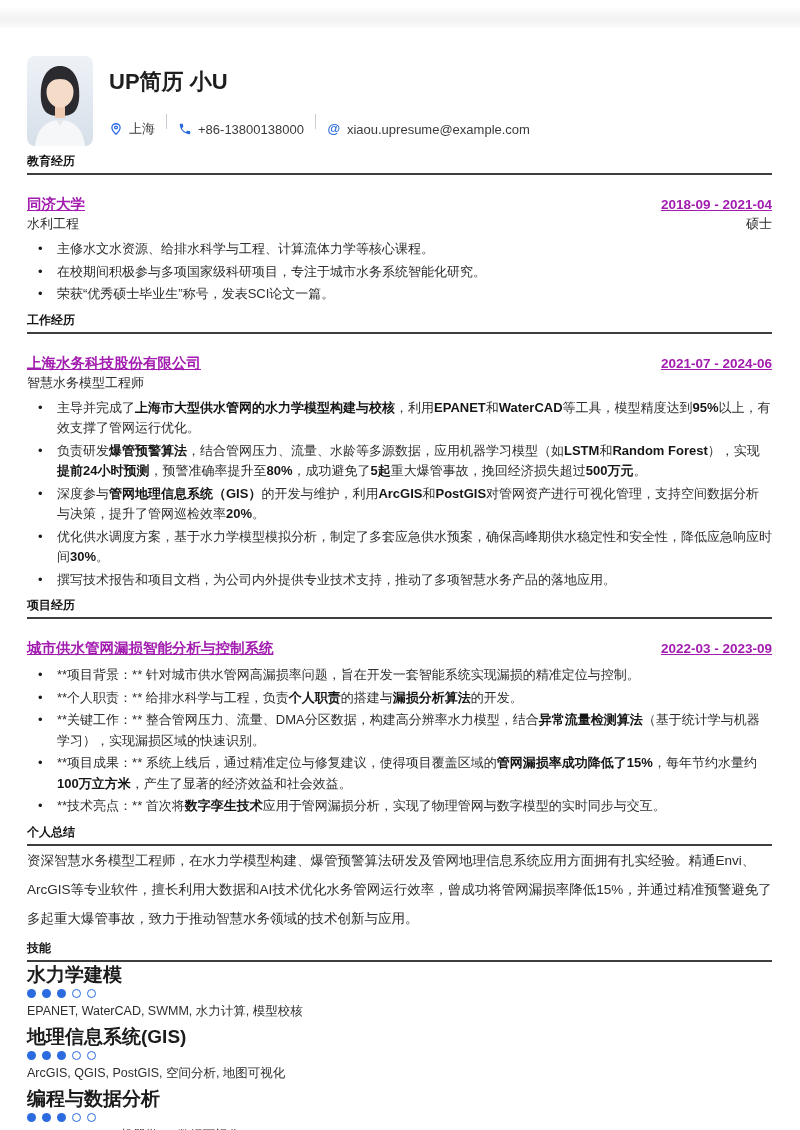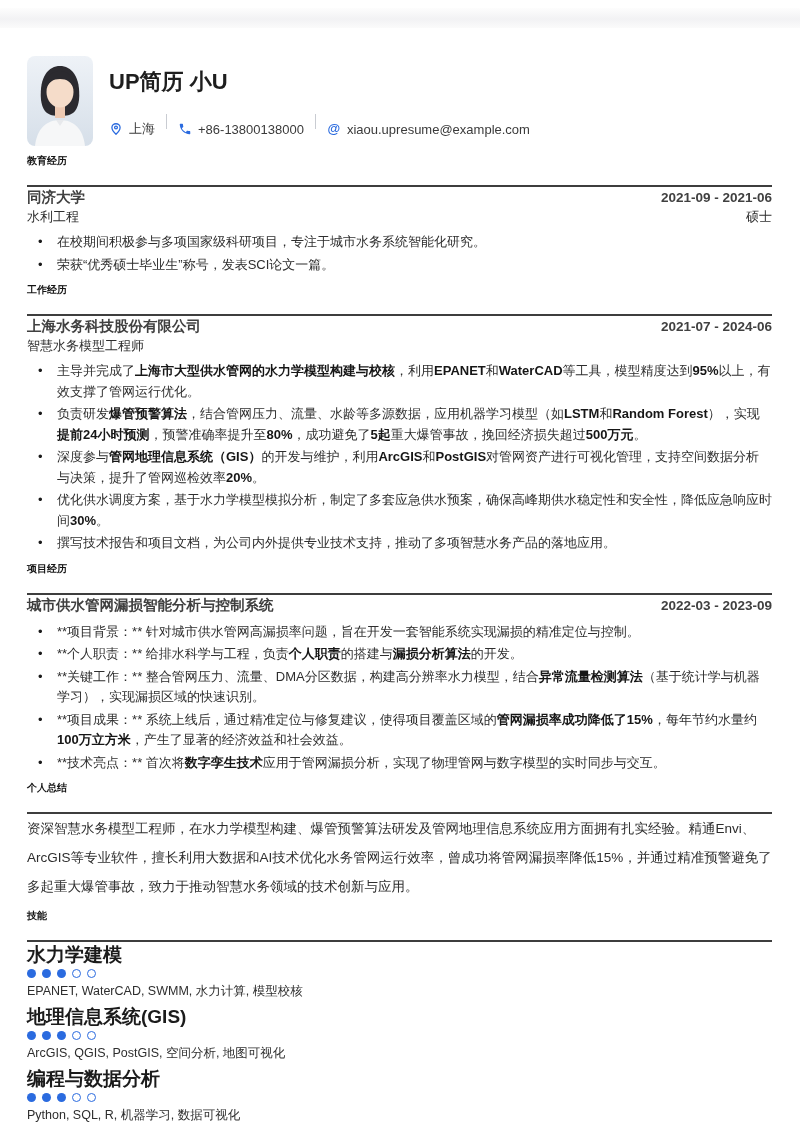--- a/index.html
+++ b/index.html
@@ -17,24 +17,24 @@
   .header-text { margin-left:16px; padding-top:13px; }
   .name { font-size:22px; font-weight:700; color:#1e1e1e; line-height:26px; }
   .contact { margin-top:9px; display:flex; align-items:center; font-size:13px; color:#3a3a3a; }
   .contact .item { display:flex; align-items:center; gap:6px;margin-top:16px; }
   .contact .sep { width:1px; height:15px; background:#c9ccd2; margin:0 11px; }
   .cicon { display:inline-flex; width:14px; height:14px; align-items:center; justify-content:center; }
   .cicon svg { width:14px; height:14px; }
   .at-glyph { font-size:13px; font-weight:700; line-height:14px; }
 
   
-  .sec-title { margin-top:7px; font-size:10px; line-height:16px; font-weight:700; color:#141414;
-               padding-bottom:16px; border-bottom:2px solid #3e3e3e; }
-  .entry-head { margin-top:1px; display:flex; justify-content:space-between; align-items:baseline;
-                font-weight:700; color:#404040; }
+  .sec-title { margin-top:7px; font-size:12px; line-height:16px; font-weight:700; color:#141414;
+               padding-bottom:4px; border-bottom:2px solid #3e3e3e; }
+  .entry-head { margin-top:20px; display:flex; justify-content:space-between; align-items:baseline;
+                font-weight:700; color:#a21caf;text-decoration:underline; }
   .entry-head .lft { font-size:14.5px; line-height:18px; }
   .entry-head .rgt { font-size:13.5px; line-height:18px; }
   .entry-sub { margin-top:2px; display:flex; justify-content:space-between; font-size:13px; line-height:16px; color:#2e2e2e; }
   ul.bullets { margin-top:7px; list-style:none; }
   ul.bullets li { position:relative; padding-left:30px; font-size:13px; line-height:20.5px; margin-bottom:2px; color:#2e2e2e; }
   ul.bullets li::before { content:"\2022"; position:absolute; left:11px; top:0; color:#1a1a1a; font-size:13px; }
   ul.bullets b { font-weight:700; color:#161616; }
 
   .summary-text { margin-top:0; font-size:13.5px; line-height:29px; color:#2e2e2e; }
 
@@ -101,27 +101,28 @@
             <span>xiaou.upresume@example.com</span>
           </span>
         </div>
       </div>
     </div>
 
     <div class="section">
       <div class="sec-title">教育经历</div>
       <div class="entry-head">
         <span class="lft">同济大学</span>
-        <span class="rgt">2021-09 - 2021-06</span>
+        <span class="rgt">2018-09 - 2021-04</span>
       </div>
       <div class="entry-sub">
         <span>水利工程</span>
         <span>硕士</span>
       </div>
       <ul class="bullets">
+          <li><span>主修水文水资源、给排水科学与工程、计算流体力学等核心课程。</span></li>
           <li><span>在校期间积极参与多项国家级科研项目，专注于城市水务系统智能化研究。</span></li>
           <li><span>荣获“优秀硕士毕业生”称号，发表SCI论文一篇。</span></li>
         </ul>
     </div>
 
     <div class="section">
       <div class="sec-title">工作经历</div>
       <div class="entry-head">
         <span class="lft">上海水务科技股份有限公司</span>
         <span class="rgt">2021-07 - 2024-06</span>

